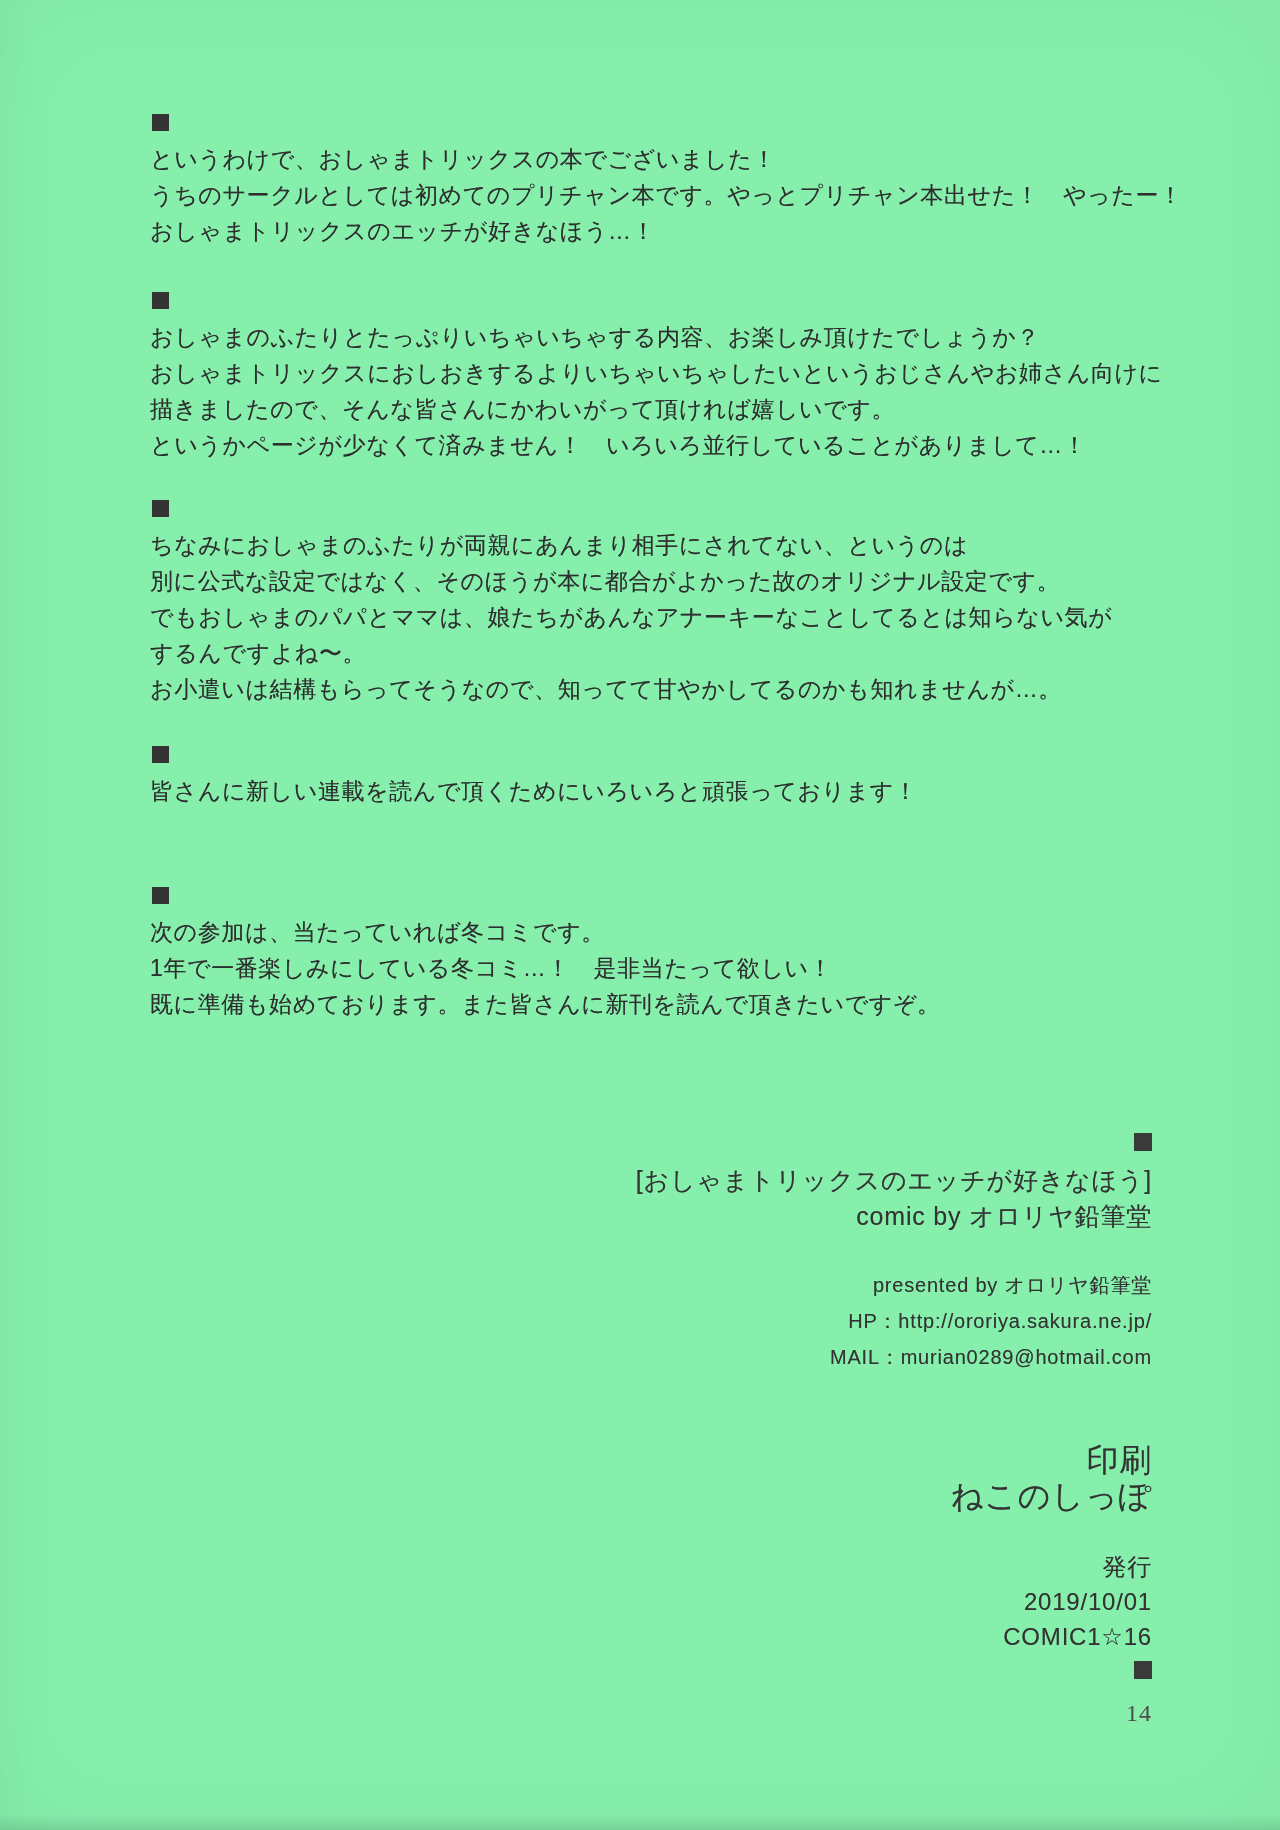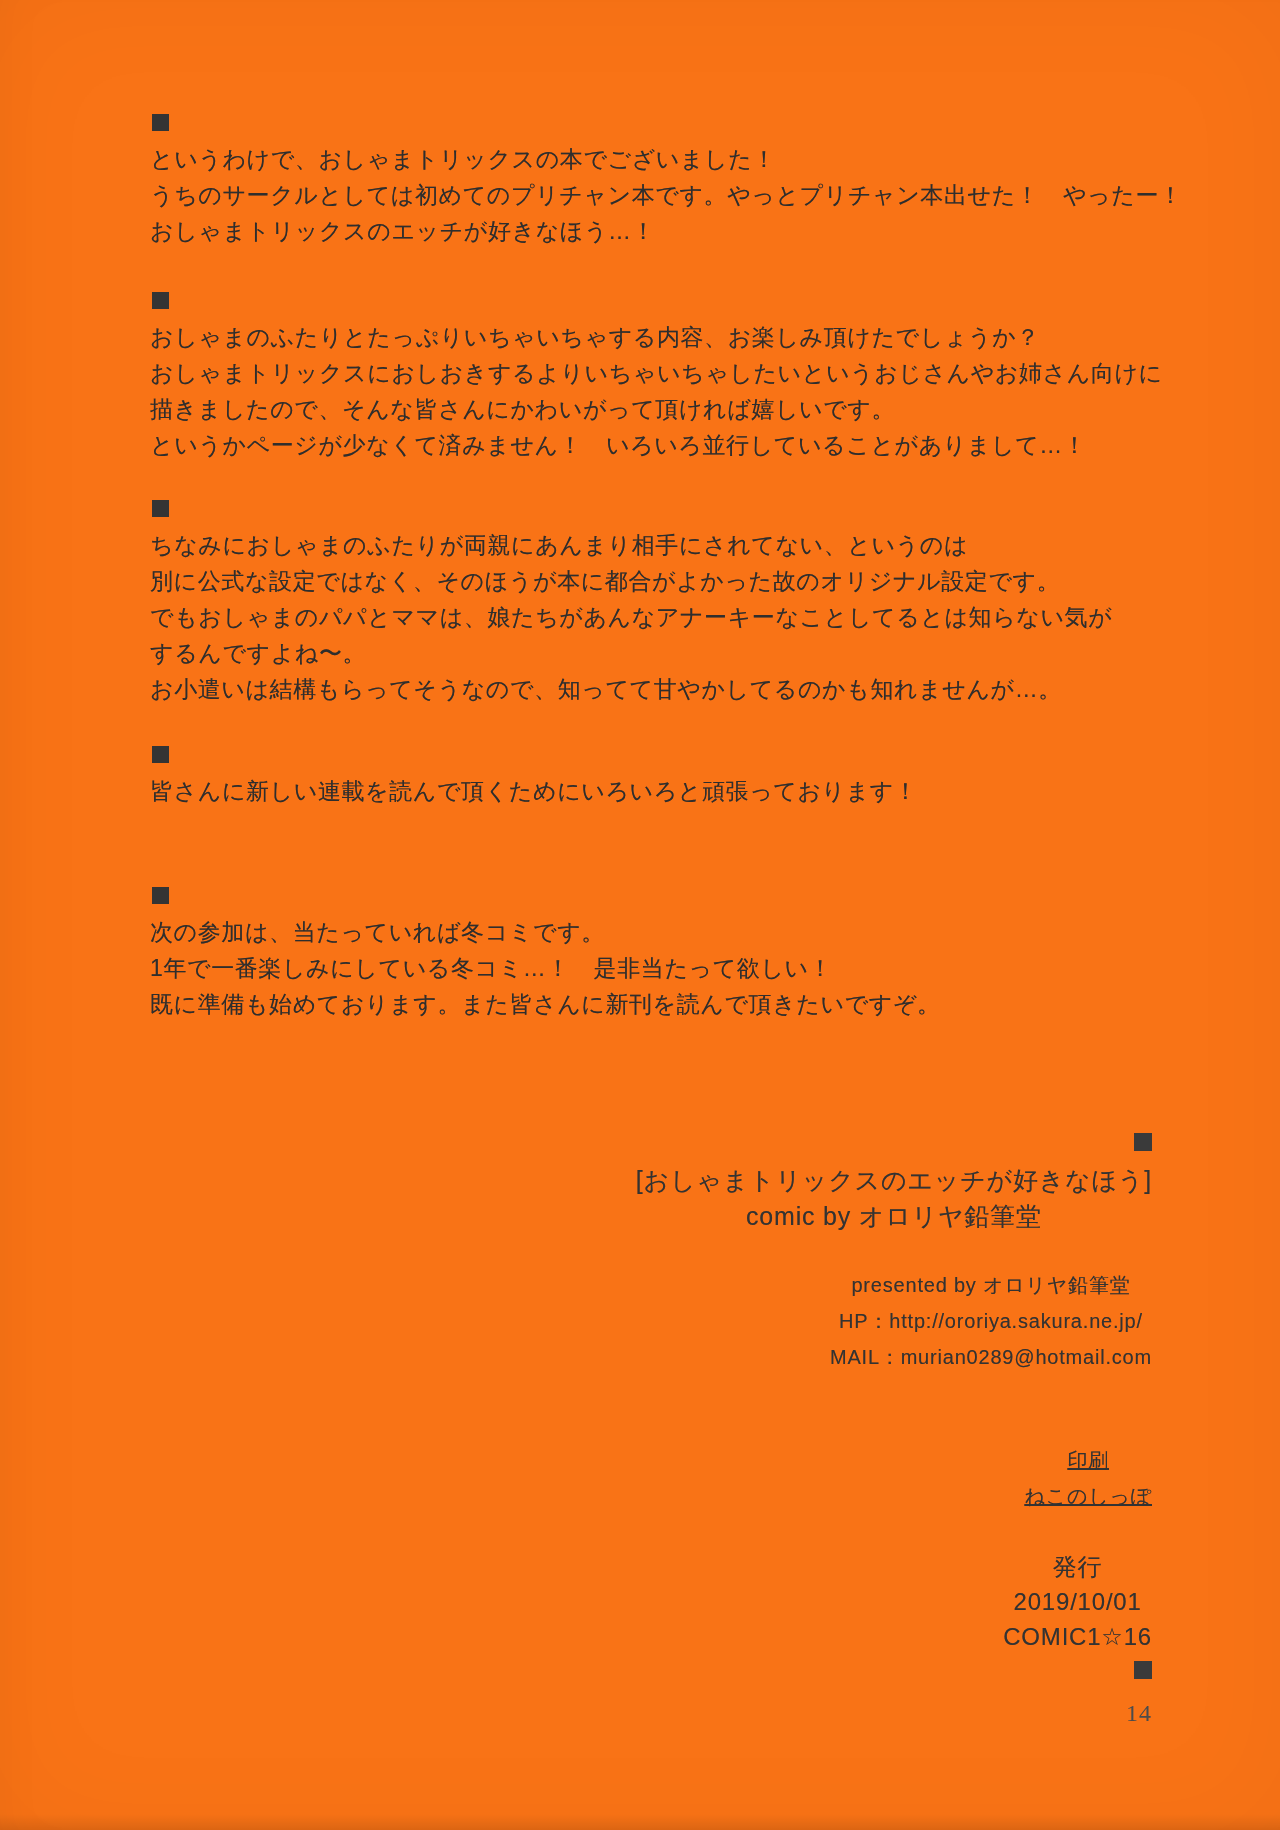--- a/index.html
+++ b/index.html
@@ -1,20 +1,20 @@
 <!DOCTYPE html>
 <html><head>
 <meta charset="utf-8">
 <style>
   html,body { margin:0; padding:0; background:#e9e9e7; }
   .page {
     position:relative;
     width:1280px; height:1830px;
     margin:0 auto;
-    background:#f97316;
+    background:#86efac;
     overflow:hidden;
     font-family:"Liberation Sans","DejaVu Sans",sans-serif;
     color:#2f2f2f;
     box-shadow: inset 0 0 120px rgba(0,0,0,0.035), inset 30px 0 60px -40px rgba(0,0,0,0.05);
   }
   .page::after {
     content:'';
     position:absolute; left:0; right:0; bottom:0; height:16px;
     background:linear-gradient(to bottom, rgba(0,0,0,0), rgba(0,0,0,0.10));
     pointer-events:none;
@@ -27,30 +27,30 @@
   }
   .block p {
     margin:0;
     font-size:23px;
     line-height:36px;
     letter-spacing:0.6px;
     white-space:pre;
     color:#2e2e2e;
     text-shadow:0 0 0.6px rgba(40,40,40,0.45);
   }
-  .col { position:absolute; right:128px; text-align:center; }
+  .col { position:absolute; right:128px; text-align:right; }
   .col p { margin:0; white-space:pre; color:#333; text-shadow:0 0 0.5px rgba(40,40,40,0.4); }
   .col-sq {
     position:absolute; right:128px;
     width:18px; height:18px;
     background:#3a3a3a;
   }
   .col-title p  { font-size:25px; line-height:36px; letter-spacing:0.8px; }
   .col-meta p   { font-size:20px; line-height:36px; letter-spacing:0.8px; }
-  .col-print p  { font-size:20px; line-height:36px; letter-spacing:0.8px;text-decoration:underline; }
+  .col-print p  { font-size:32px; line-height:36px; letter-spacing:0.8px; }
   .col-pub p    { font-size:24px; line-height:35px; letter-spacing:0.8px; }
   .page-num {
     position:absolute; right:128px; top:1700px;
     font-family:"Liberation Serif","DejaVu Serif",serif;
     font-size:24px; color:#4c4c4c; letter-spacing:1px;
   }
 </style>
 </head>
 <body>
 

